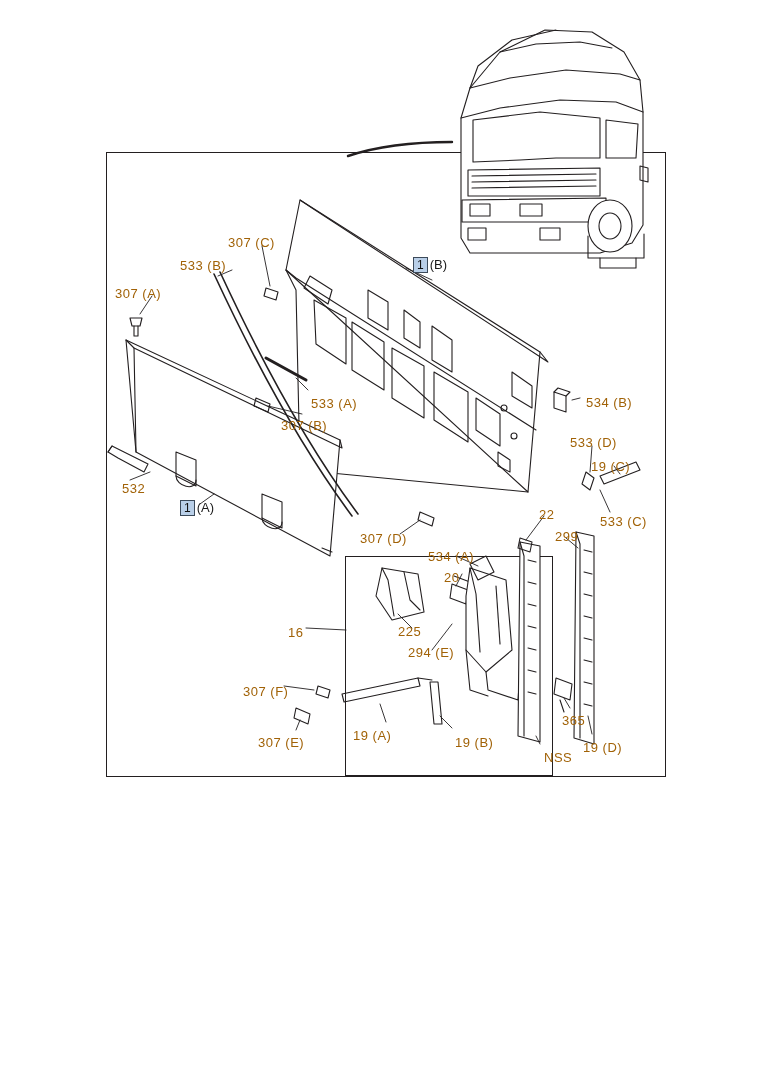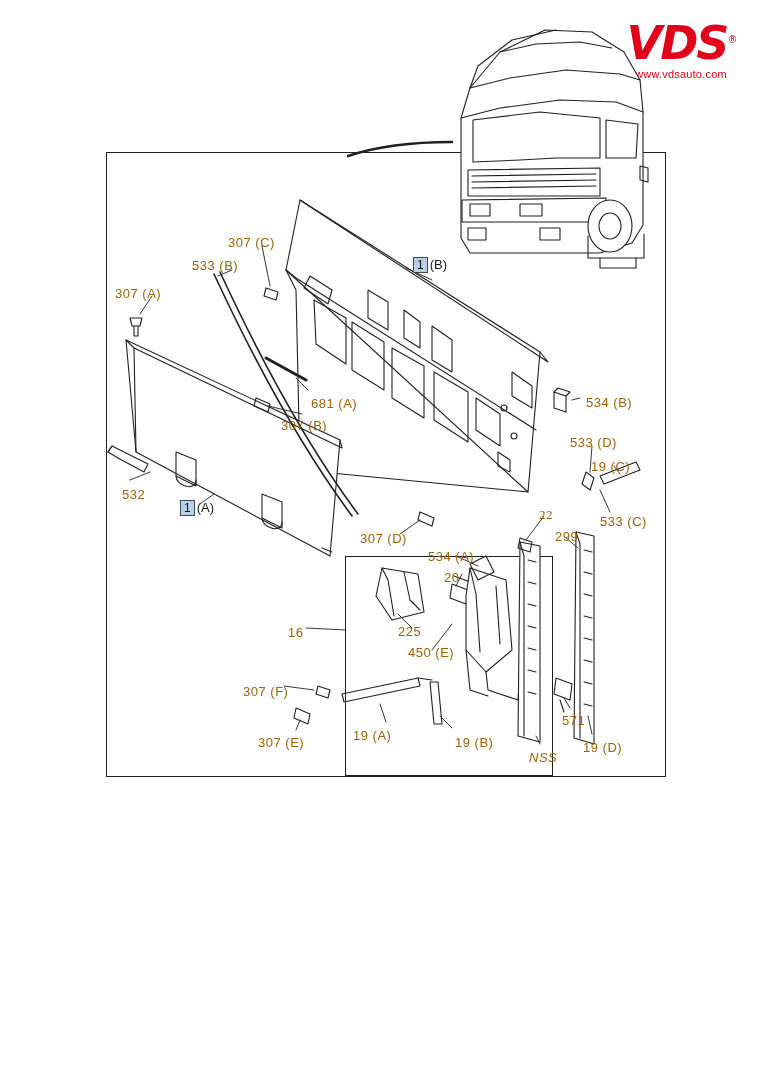--- a/index.html
+++ b/index.html
@@ -99,24 +99,20 @@
     width: 769px;
     height: 1088px;
     pointer-events: none;
   }
 </style>
 </head>
 <body>
 
 <div class="page">
 
-  <div class="logo-block">
-    <div class="logo-text"><span>VDS</span><span class="logo-reg">®</span></div>
-    <div class="logo-url">www.vdsauto.com</div>
-  </div>
 
   <div class="frame-outer"></div>
   <div class="frame-inner"></div>
 
   <svg class="art" viewBox="0 0 769 1088">
     <g fill="none" stroke="#231f20" stroke-width="1.1" stroke-linejoin="round" stroke-linecap="round">
 
       <g>
         <path d="M461 118 L470 88 L500 52 L545 30 L592 32 L624 52 L640 80 L643 112
                  L643 225 L632 243 L600 253 L470 253 L461 238 Z" fill="#ffffff"></path>
@@ -278,43 +274,43 @@
         <path d="M386 722 L380 704"></path>
         <path d="M452 728 L440 716"></path>
         <path d="M540 744 L536 736"></path>
         <path d="M570 708 L564 698"></path>
         <path d="M592 734 L588 716"></path>
       </g>
     </g>
   </svg>
 
   <div class="lbl" style="left:228px; top:235px;">307 (C)</div>
-  <div class="lbl" style="left:192px; top:258px;">533 (B)</div>
+  <div class="lbl" style="left:180px; top:258px;">533 (B)</div>
   <div class="lbl" style="left:115px; top:286px;">307 (A)</div>
-  <div class="lbl" style="left:311px; top:396px;">681 (A)</div>
+  <div class="lbl" style="left:311px; top:396px;">533 (A)</div>
   <div class="lbl" style="left:281px; top:418px;">307 (B)</div>
-  <div class="lbl" style="left:122px; top:481px;margin-top:6px;">532</div>
+  <div class="lbl" style="left:122px; top:481px;">532</div>
   <div class="lbl" style="left:586px; top:395px;">534 (B)</div>
   <div class="lbl" style="left:570px; top:435px;">533 (D)</div>
   <div class="lbl" style="left:591px; top:459px;">19 (C)</div>
   <div class="lbl" style="left:600px; top:514px;">533 (C)</div>
-  <div class="lbl" style="left:539px; top:507px;font-family:Liberation Serif, serif;">22</div>
+  <div class="lbl" style="left:539px; top:507px;">22</div>
   <div class="lbl" style="left:555px; top:529px;">299</div>
   <div class="lbl" style="left:360px; top:531px;">307 (D)</div>
   <div class="lbl" style="left:428px; top:549px;">534 (A)</div>
   <div class="lbl" style="left:444px; top:570px;">20</div>
   <div class="lbl" style="left:288px; top:625px;">16</div>
   <div class="lbl" style="left:398px; top:624px;">225</div>
-  <div class="lbl" style="left:408px; top:645px;">450 (E)</div>
+  <div class="lbl" style="left:408px; top:645px;">294 (E)</div>
   <div class="lbl" style="left:243px; top:684px;">307 (F)</div>
   <div class="lbl" style="left:258px; top:735px;">307 (E)</div>
   <div class="lbl" style="left:353px; top:728px;">19 (A)</div>
   <div class="lbl" style="left:455px; top:735px;">19 (B)</div>
-  <div class="lbl" style="left:529px; top:750px;font-style:italic;">NSS</div>
-  <div class="lbl" style="left:562px; top:713px;">571</div>
+  <div class="lbl" style="left:544px; top:750px;">NSS</div>
+  <div class="lbl" style="left:562px; top:713px;">365</div>
   <div class="lbl" style="left:583px; top:740px;">19 (D)</div>
 
   <div class="callout-group" style="left:413px; top:256px;">
     <span class="callout">1</span><span class="suffix">(B)</span>
   </div>
   <div class="callout-group" style="left:180px; top:499px;text-align:center;">
     <span class="callout">1</span><span class="suffix">(A)</span>
   </div>
 
 </div>

